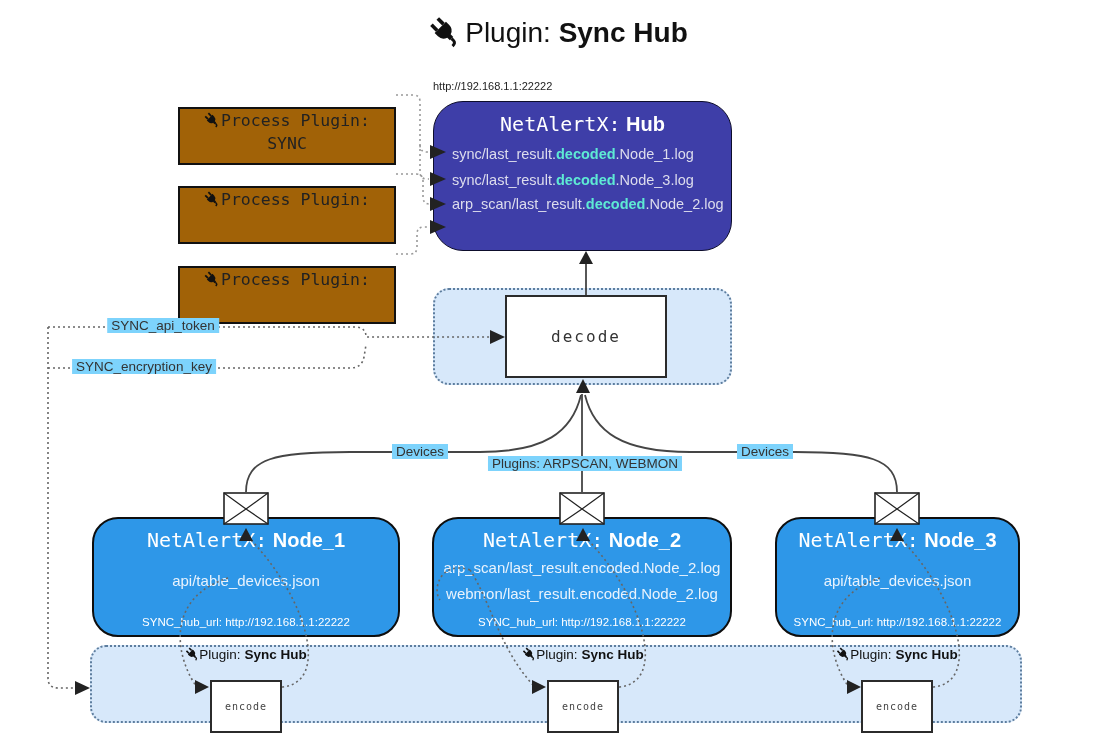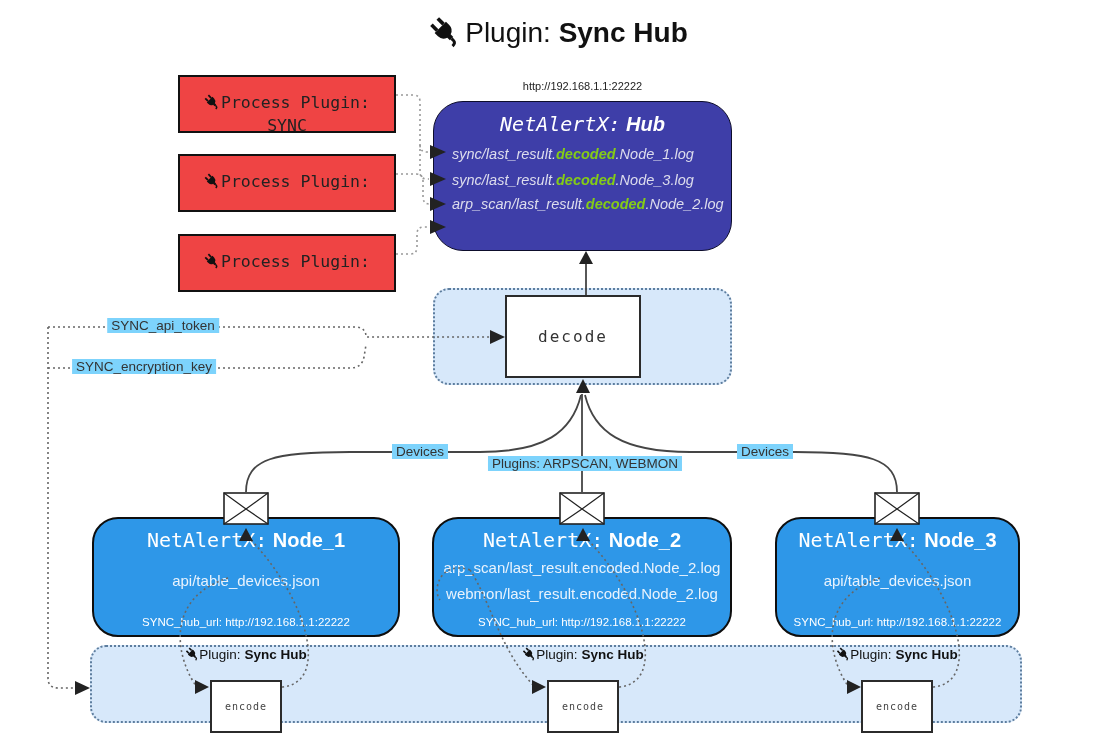--- a/index.html
+++ b/index.html
@@ -7,47 +7,47 @@
   body { font-family:"Liberation Sans", sans-serif; }
   .canvas { position:relative; width:1117px; height:754px; background:#fff; overflow:hidden; }
 
   
   .title { position:absolute; left:0; top:16px; width:1117px; text-align:center;
            font-size:28px; color:#111; z-index:2; }
   .title .plug { width:32px; height:32px; vertical-align:-6px; margin-right:4px; }
   .title b { font-weight:bold; }
 
   
-  .pbox { position:absolute; left:178px; width:218px; height:58px; background:#ef4444;
+  .pbox { position:absolute; left:178px; width:218px; height:58px; background:#a16207;
           border:2px solid #111; z-index:2; text-align:center;
           font-family:"DejaVu Sans Mono", monospace; font-size:16.5px; color:#222;
-          padding-top:14px; line-height:23px; }
+          padding-top:0; line-height:23px;margin-top:32px; }
   .pbox .plug { width:16px; height:16px; vertical-align:-2px; margin-right:1px; }
 
   
-  .hub-url { position:absolute; left:433px; top:80px; width:299px; text-align:center;
+  .hub-url { position:absolute; left:433px; top:80px; width:299px; text-align:left;
              font-size:11px; color:#222; z-index:2; }
   .hub { position:absolute; left:433px; top:101px; width:299px; height:150px;
          background:#3e3ea8; border:1.6px solid #0d0d2b; border-radius:30px; z-index:2;
-         padding-top:10px;font-style:italic; }
+         padding-top:10px; }
   .hub-title { text-align:center; color:#fff; font-size:20px; margin-bottom:6px; }
   .hub-title .pre { font-family:"DejaVu Sans Mono", monospace; }
   .hub-title b { font-weight:bold; }
   .hub-line { color:#dddded; font-size:14.5px; padding-left:18px; line-height:25.5px;
               white-space:nowrap; }
-  .hub-line b { color:#84cc16; font-weight:bold; }
+  .hub-line b { color:#5eead4; font-weight:bold; }
 
   
   .lightbox { position:absolute; background:#d7e8fa; border:2px dotted #5d7d9e;
               border-radius:16px; z-index:1; }
   .decode-wrap { left:433px; top:288px; width:299px; height:97px; }
   .whitebox { position:absolute; background:#fff; border:2px solid #2b2b2b; z-index:3;
               display:flex; align-items:center; justify-content:center;
               font-family:"DejaVu Sans Mono", monospace; color:#333; }
-  .decode-box { left:505px; top:295px; width:136px; height:83px; font-size:16px;
+  .decode-box { left:505px; top:295px; width:162px; height:83px; font-size:16px;
                 letter-spacing:2px; }
 
   
   .node { position:absolute; top:517px; height:120px; background:#2e97e8;
           border:2px solid #0e0e0e; border-radius:26px; z-index:2; text-align:center;
           color:#fff; }
   .node-title { font-size:20px; margin-top:9px; white-space:nowrap; }
   .node-title .pre { font-family:"DejaVu Sans Mono", monospace; }
   .node-title b { font-weight:bold; }
   .node-line { font-size:15px; color:#e9f3fd; line-height:26px; white-space:nowrap; }

